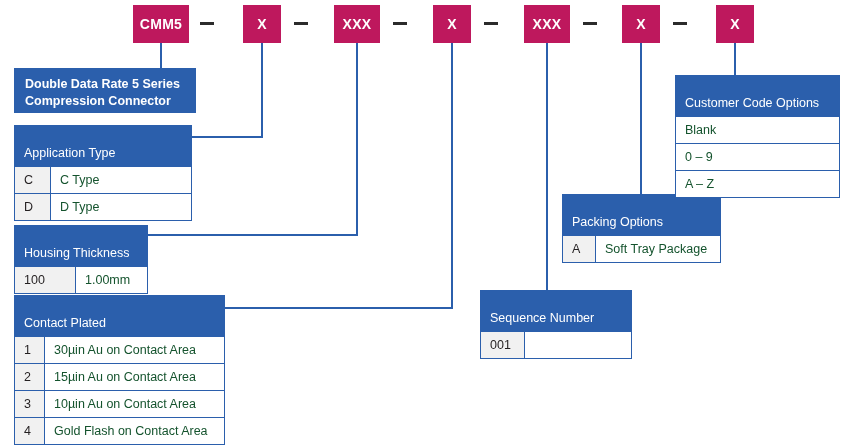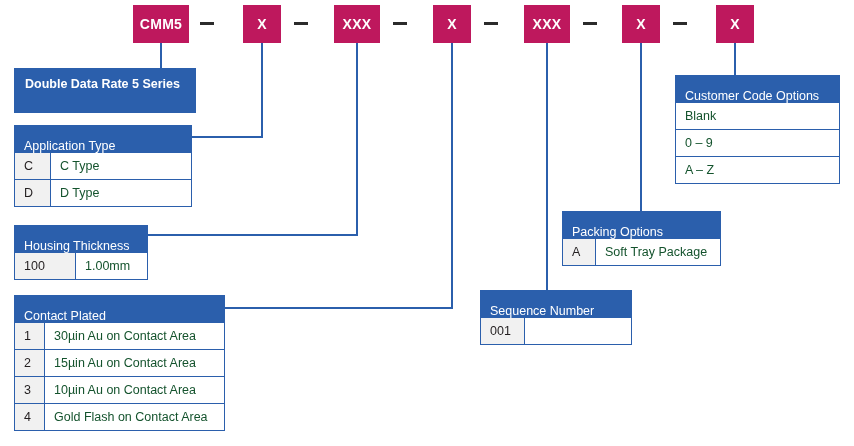--- a/index.html
+++ b/index.html
@@ -67,21 +67,21 @@
   .tbl {
     position: absolute;
     border: 1px solid #2B5FAC;
     box-sizing: border-box;
     background: #ffffff;
   }
   .tbl .thead {
     background: #2B5FAC;
     color: #ffffff;
     font-size: 12.5px;
-    padding: 13px 9px;
+    padding: 20px 9px;
     box-sizing: border-box;
     height: 24px;
     line-height: 14px;
     white-space: nowrap;
   }
   .tbl .trow {
     display: flex;
     height: 27px;
     box-sizing: border-box;
     border-top: 1px solid #2B5FAC;
@@ -169,20 +169,21 @@
     <span>X</span>
   </div>
   <span class="dash" style="left:673px;"></span>
 
   <div class="token" style="left:716px; width:38px;">
     <span>X</span>
   </div>
 
   <div class="notebox" style="left:14px; top:68px; width:182px; height:45px;font-weight:bold;">
     <div>Double Data Rate 5 Series</div>
+    <div>Compression Connector</div>
   </div>
 
   <div class="tbl" style="left:14px; top:125px; width:178px;">
     <div class="thead">Application Type</div>
     <div class="trow">
       <div class="tcode" style="width:36px;">C</div>
       <div class="tdesc">C Type</div>
     </div>
     <div class="trow">
       <div class="tcode" style="width:36px;">D</div>
@@ -219,21 +220,21 @@
   </div>
 
   <div class="tbl" style="left:480px; top:290px; width:152px;">
     <div class="thead">Sequence Number</div>
     <div class="trow">
       <div class="tcode" style="width:44px;">001</div>
       <div class="tdesc"></div>
     </div>
   </div>
 
-  <div class="tbl" style="left:562px; top:211px; width:159px;">
+  <div class="tbl" style="left:562px; top:194px; width:159px;">
     <div class="thead">Packing Options</div>
     <div class="trow">
       <div class="tcode" style="width:33px;">A</div>
       <div class="tdesc">Soft Tray Package</div>
     </div>
   </div>
 
   <div class="tbl" style="left:675px; top:75px; width:165px;">
     <div class="thead">Customer Code Options</div>
     <div class="trow single">

